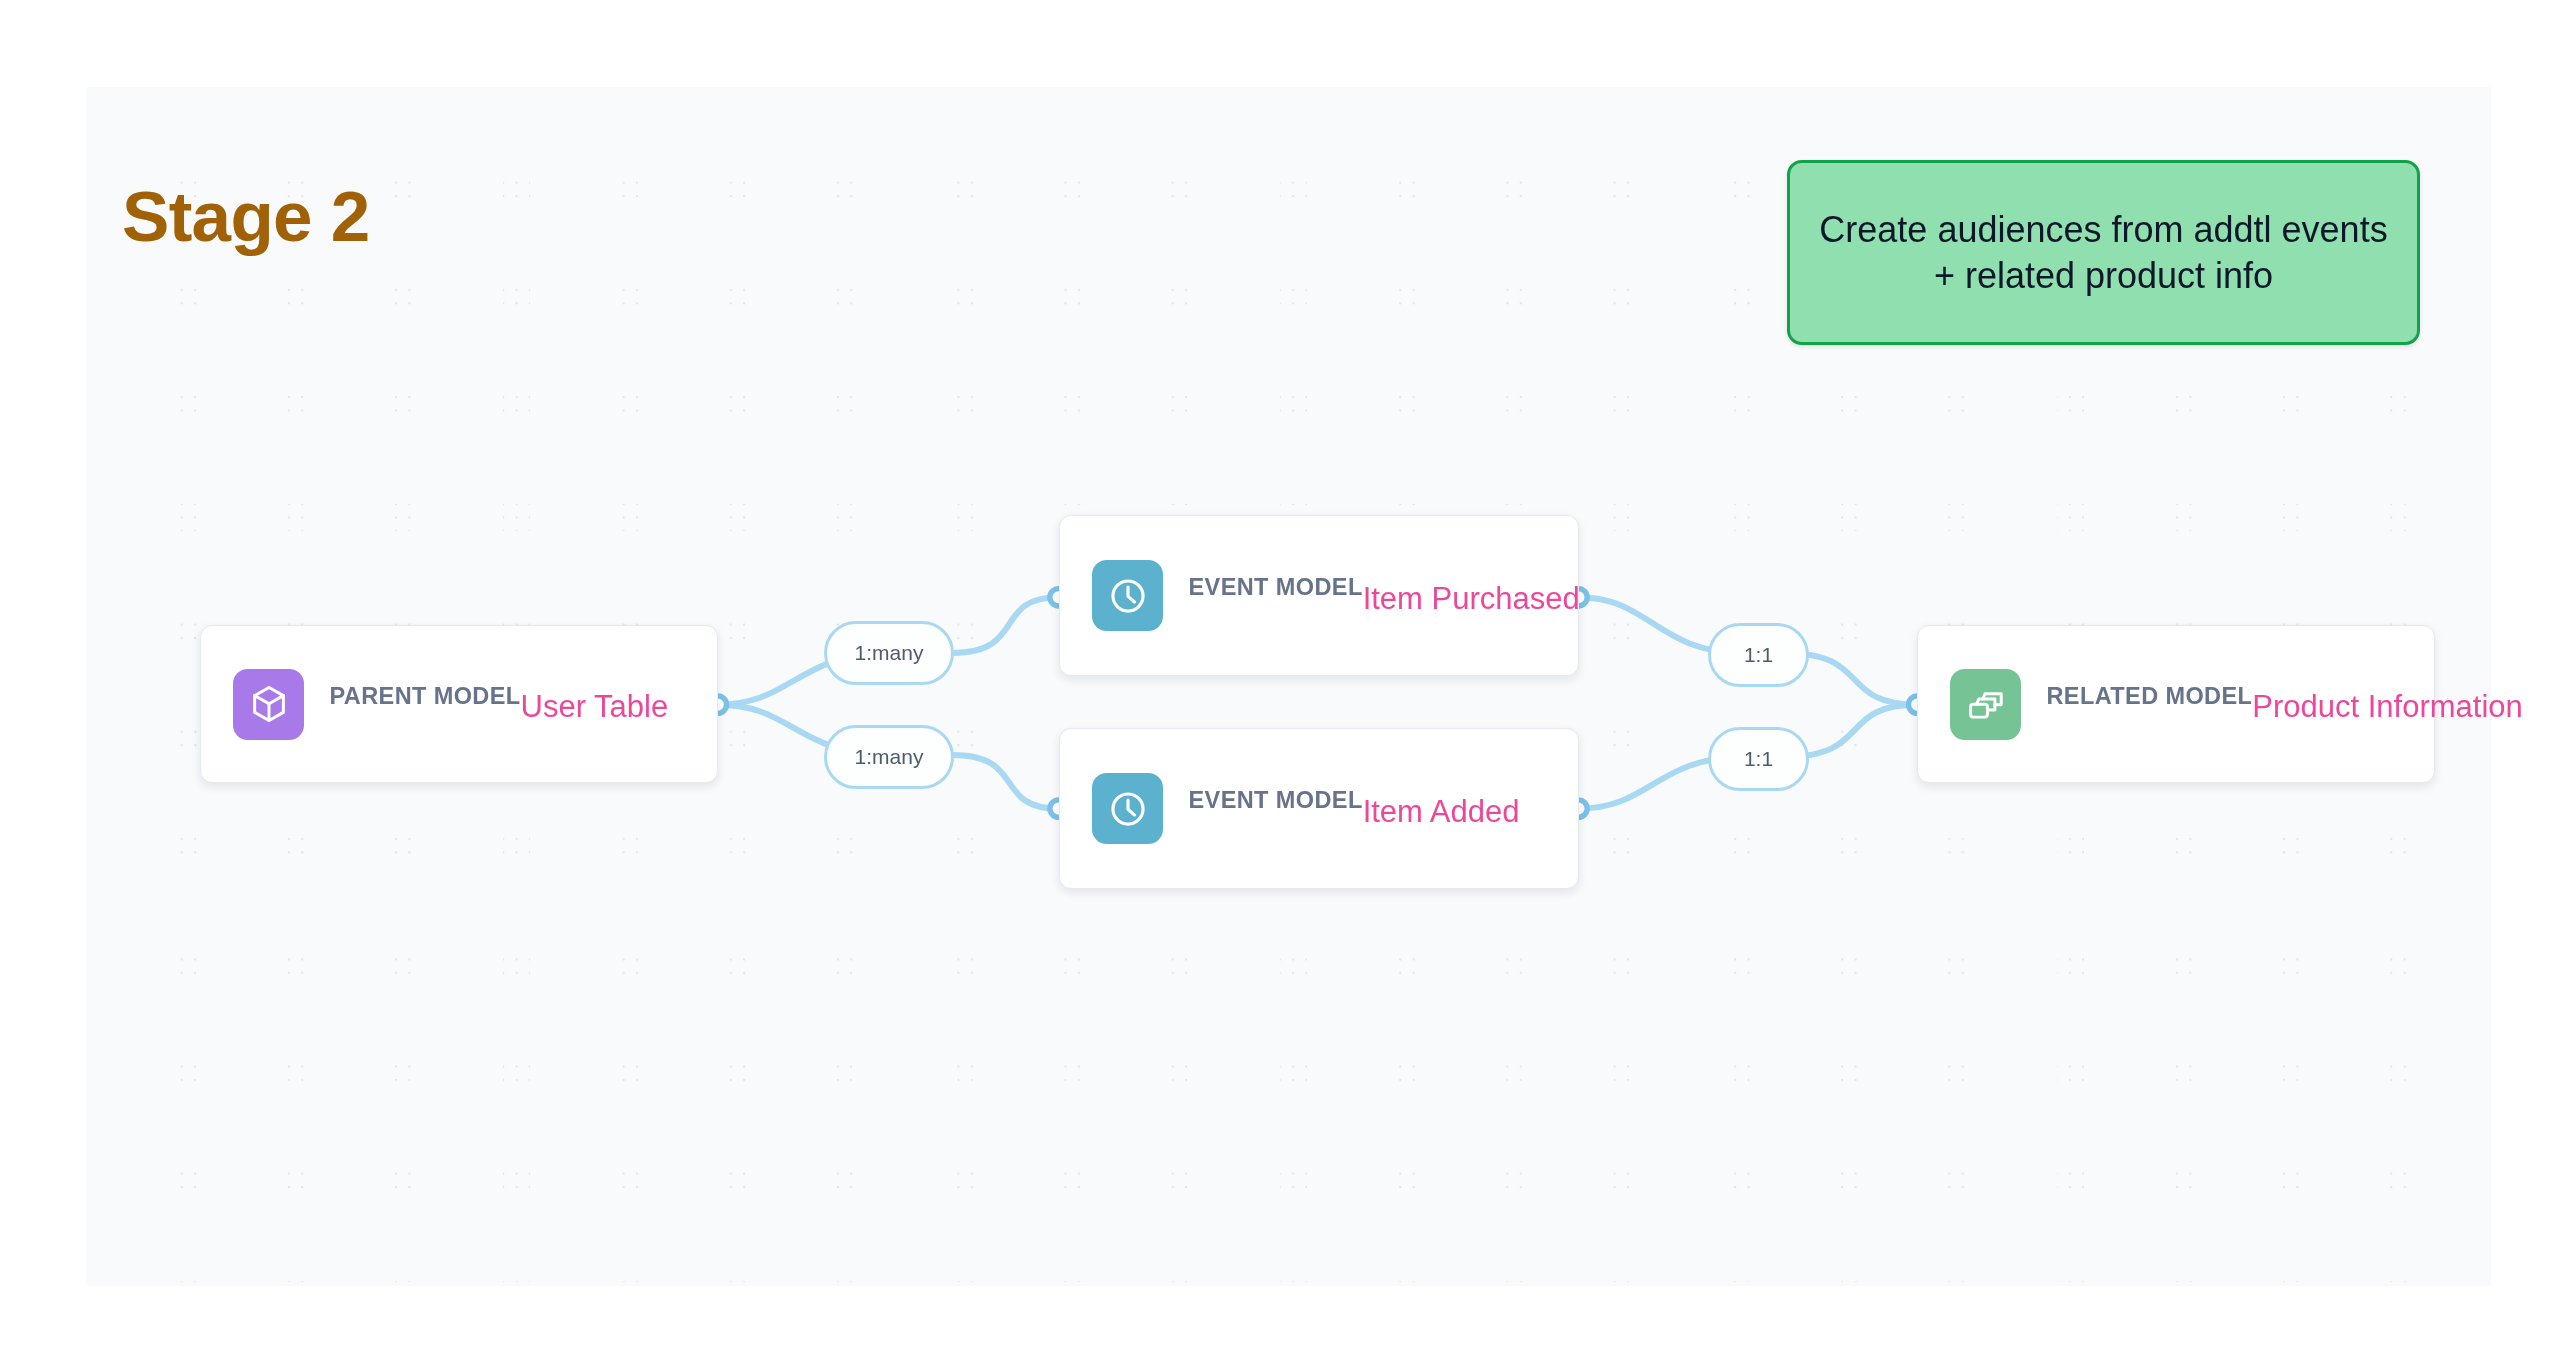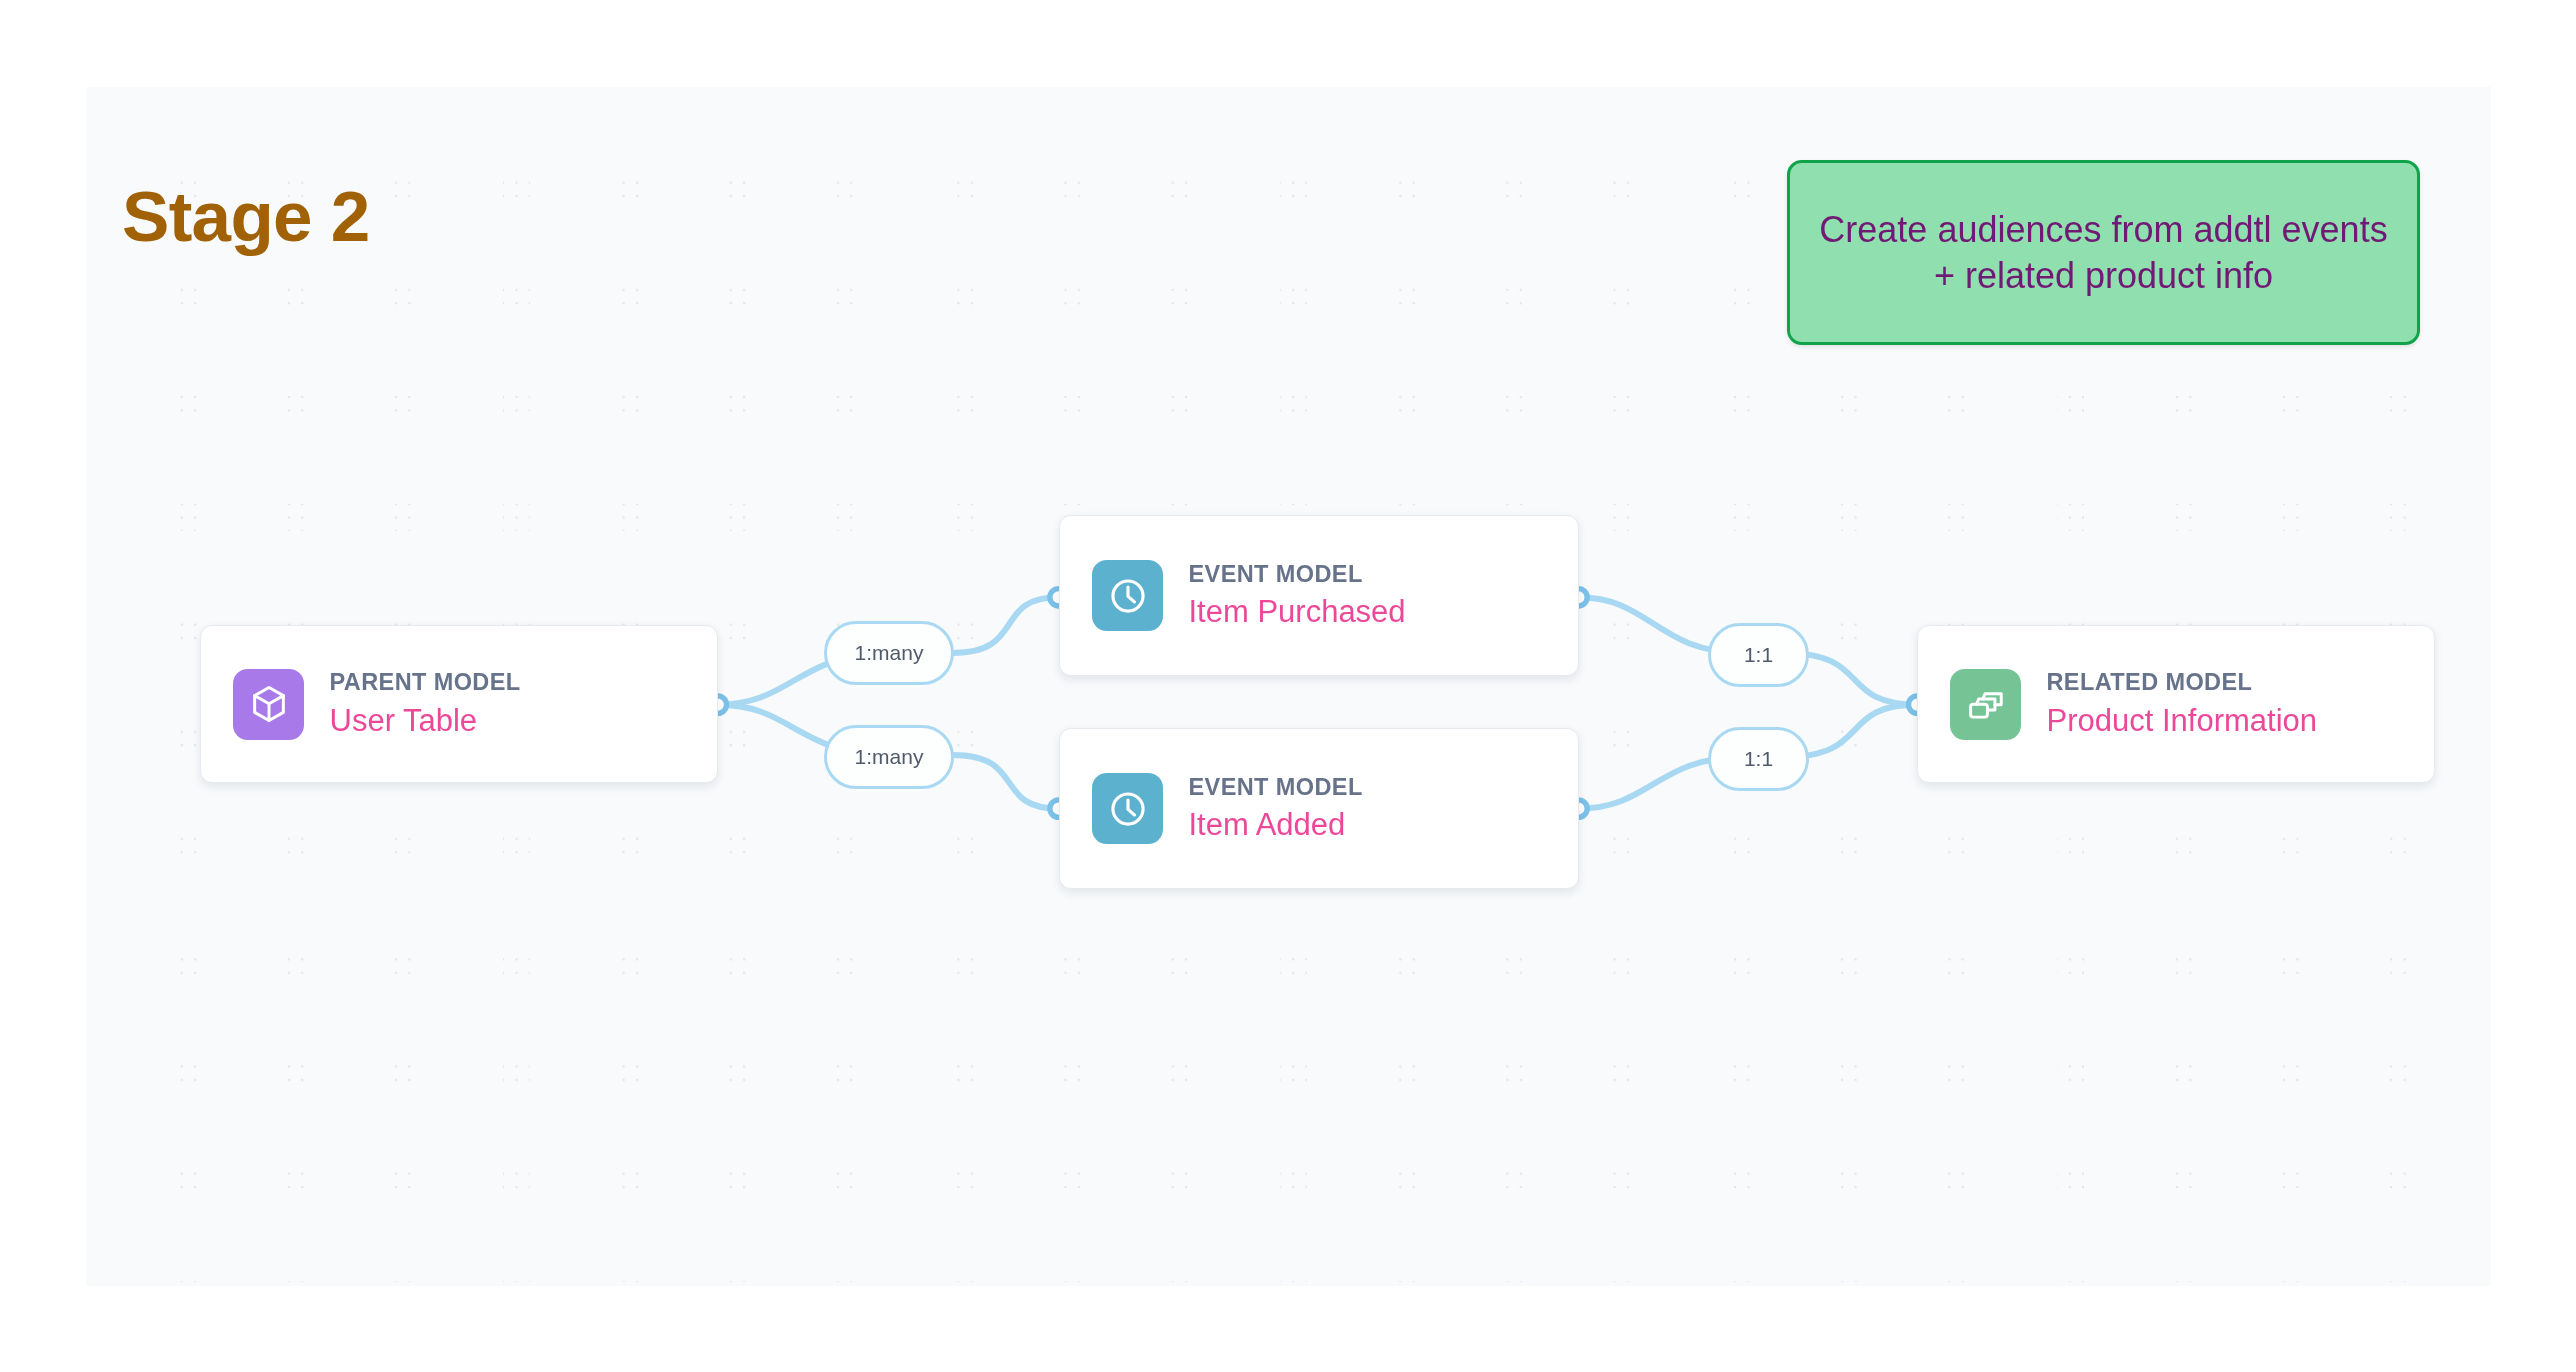--- a/index.html
+++ b/index.html
@@ -76,21 +76,21 @@
     border-radius: 14.8px;
     display: flex;
     align-items: center;
     justify-content: center;
     padding: 0 23px;
     box-shadow: 0 2px 4px rgba(0,0,0,0.10);
   }
   #callout .callout-text {
     font-size: 36px;
     line-height: 1.27;
-    color: #701a75;
+    color: #0f172a;
     text-align: center;
   }
 
   
   #edges {
     position: absolute;
     left: 0;
     top: 0;
     width: 2576px;
     height: 1373px;
@@ -126,21 +126,21 @@
     border-radius: 14.8px;
     flex: 0 0 auto;
     display: flex;
     align-items: center;
     justify-content: center;
   }
   .node-icon svg { display: block; }
   .node-text {
     margin-left: 25.5px;
     display: flex;
-    flex-direction: column;
+    flex-direction: row;
     justify-content: center;
   }
   .node-kicker {
     font-size: 23.5px;
     font-weight: bold;
     letter-spacing: 0.4px;
     color: #66738a;
     line-height: 1.15;
     text-transform: uppercase;
     white-space: nowrap;

